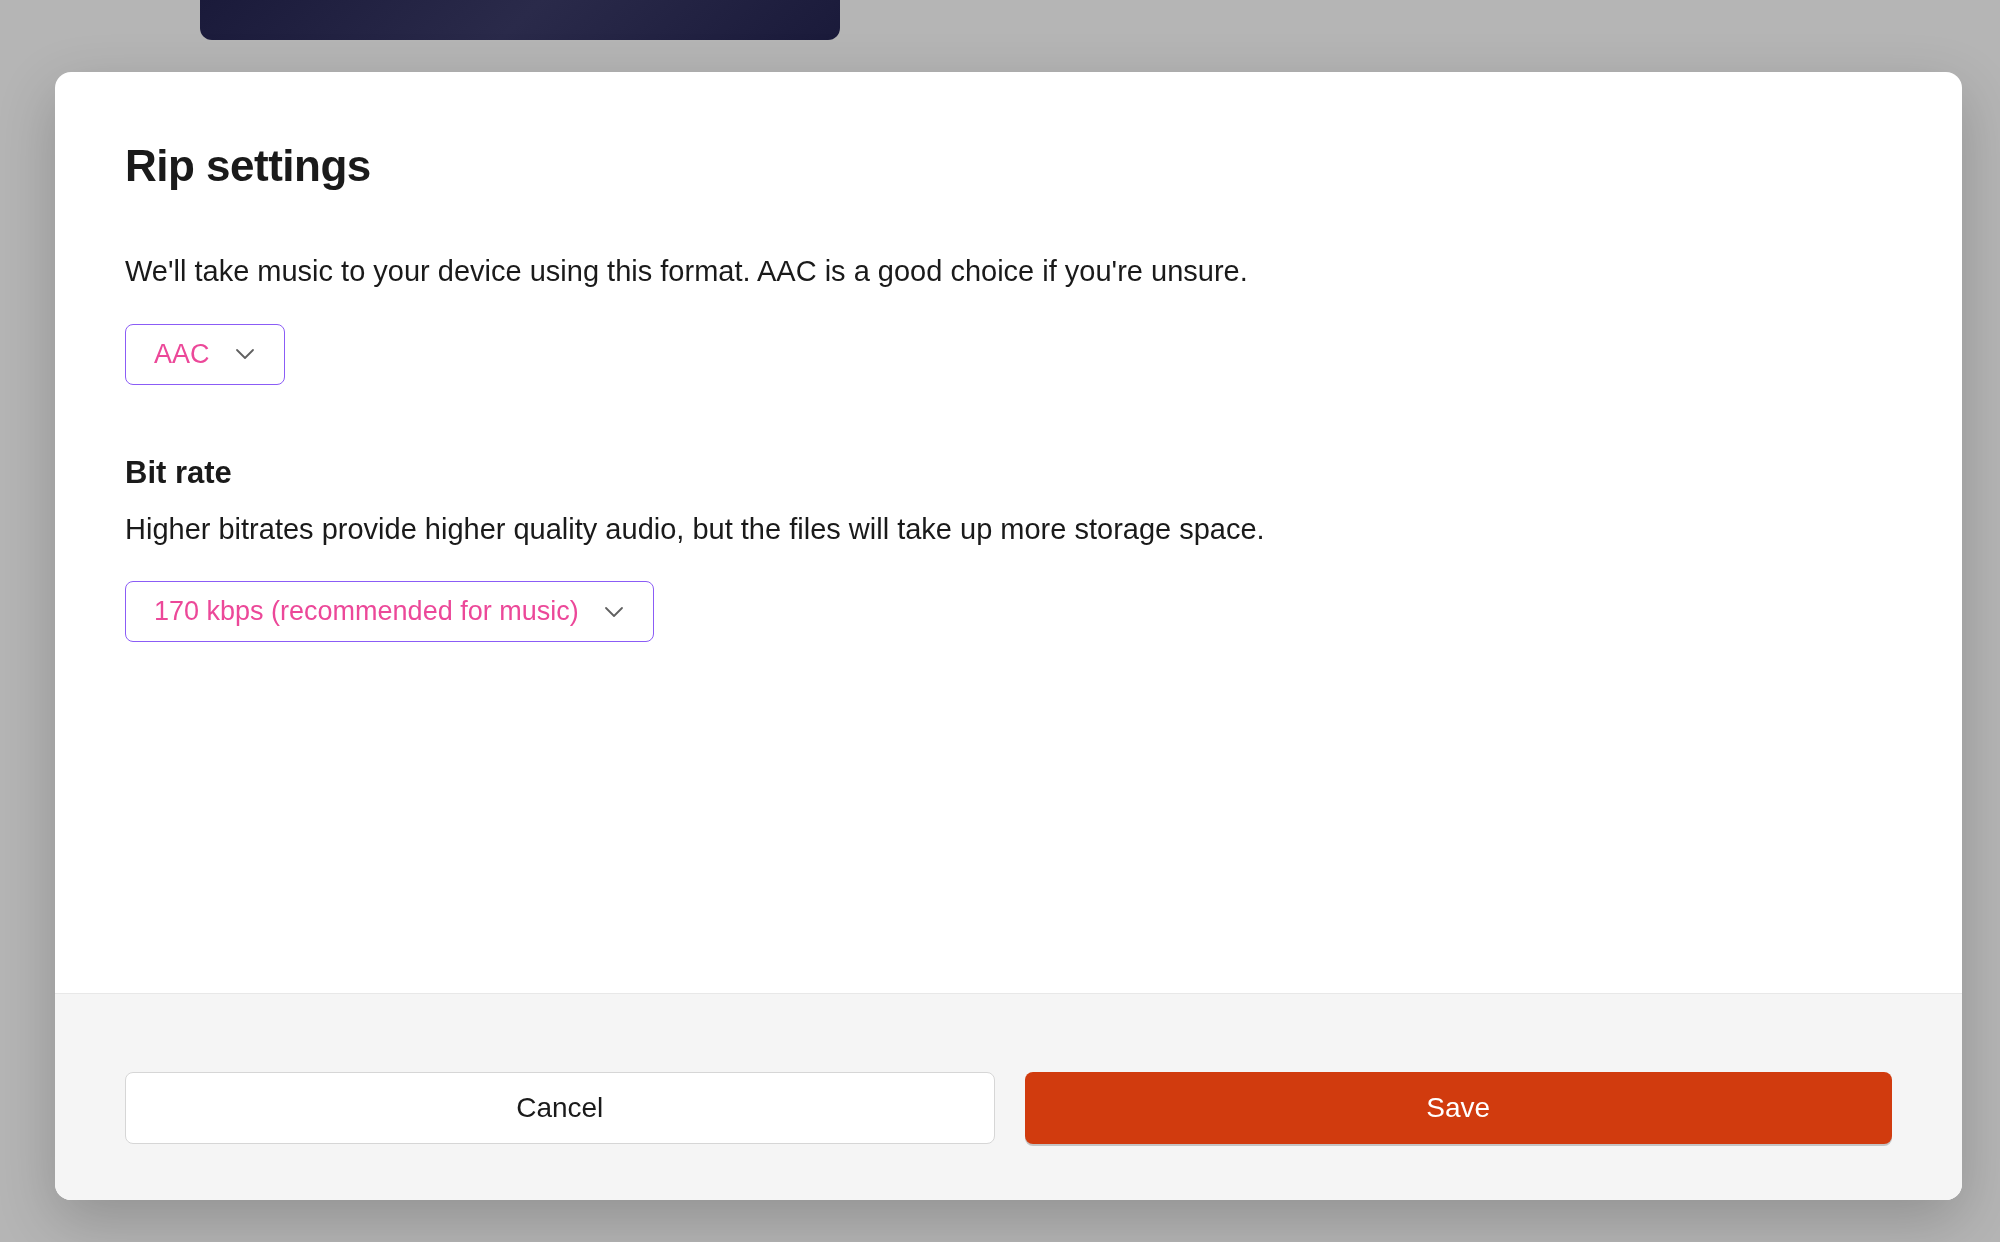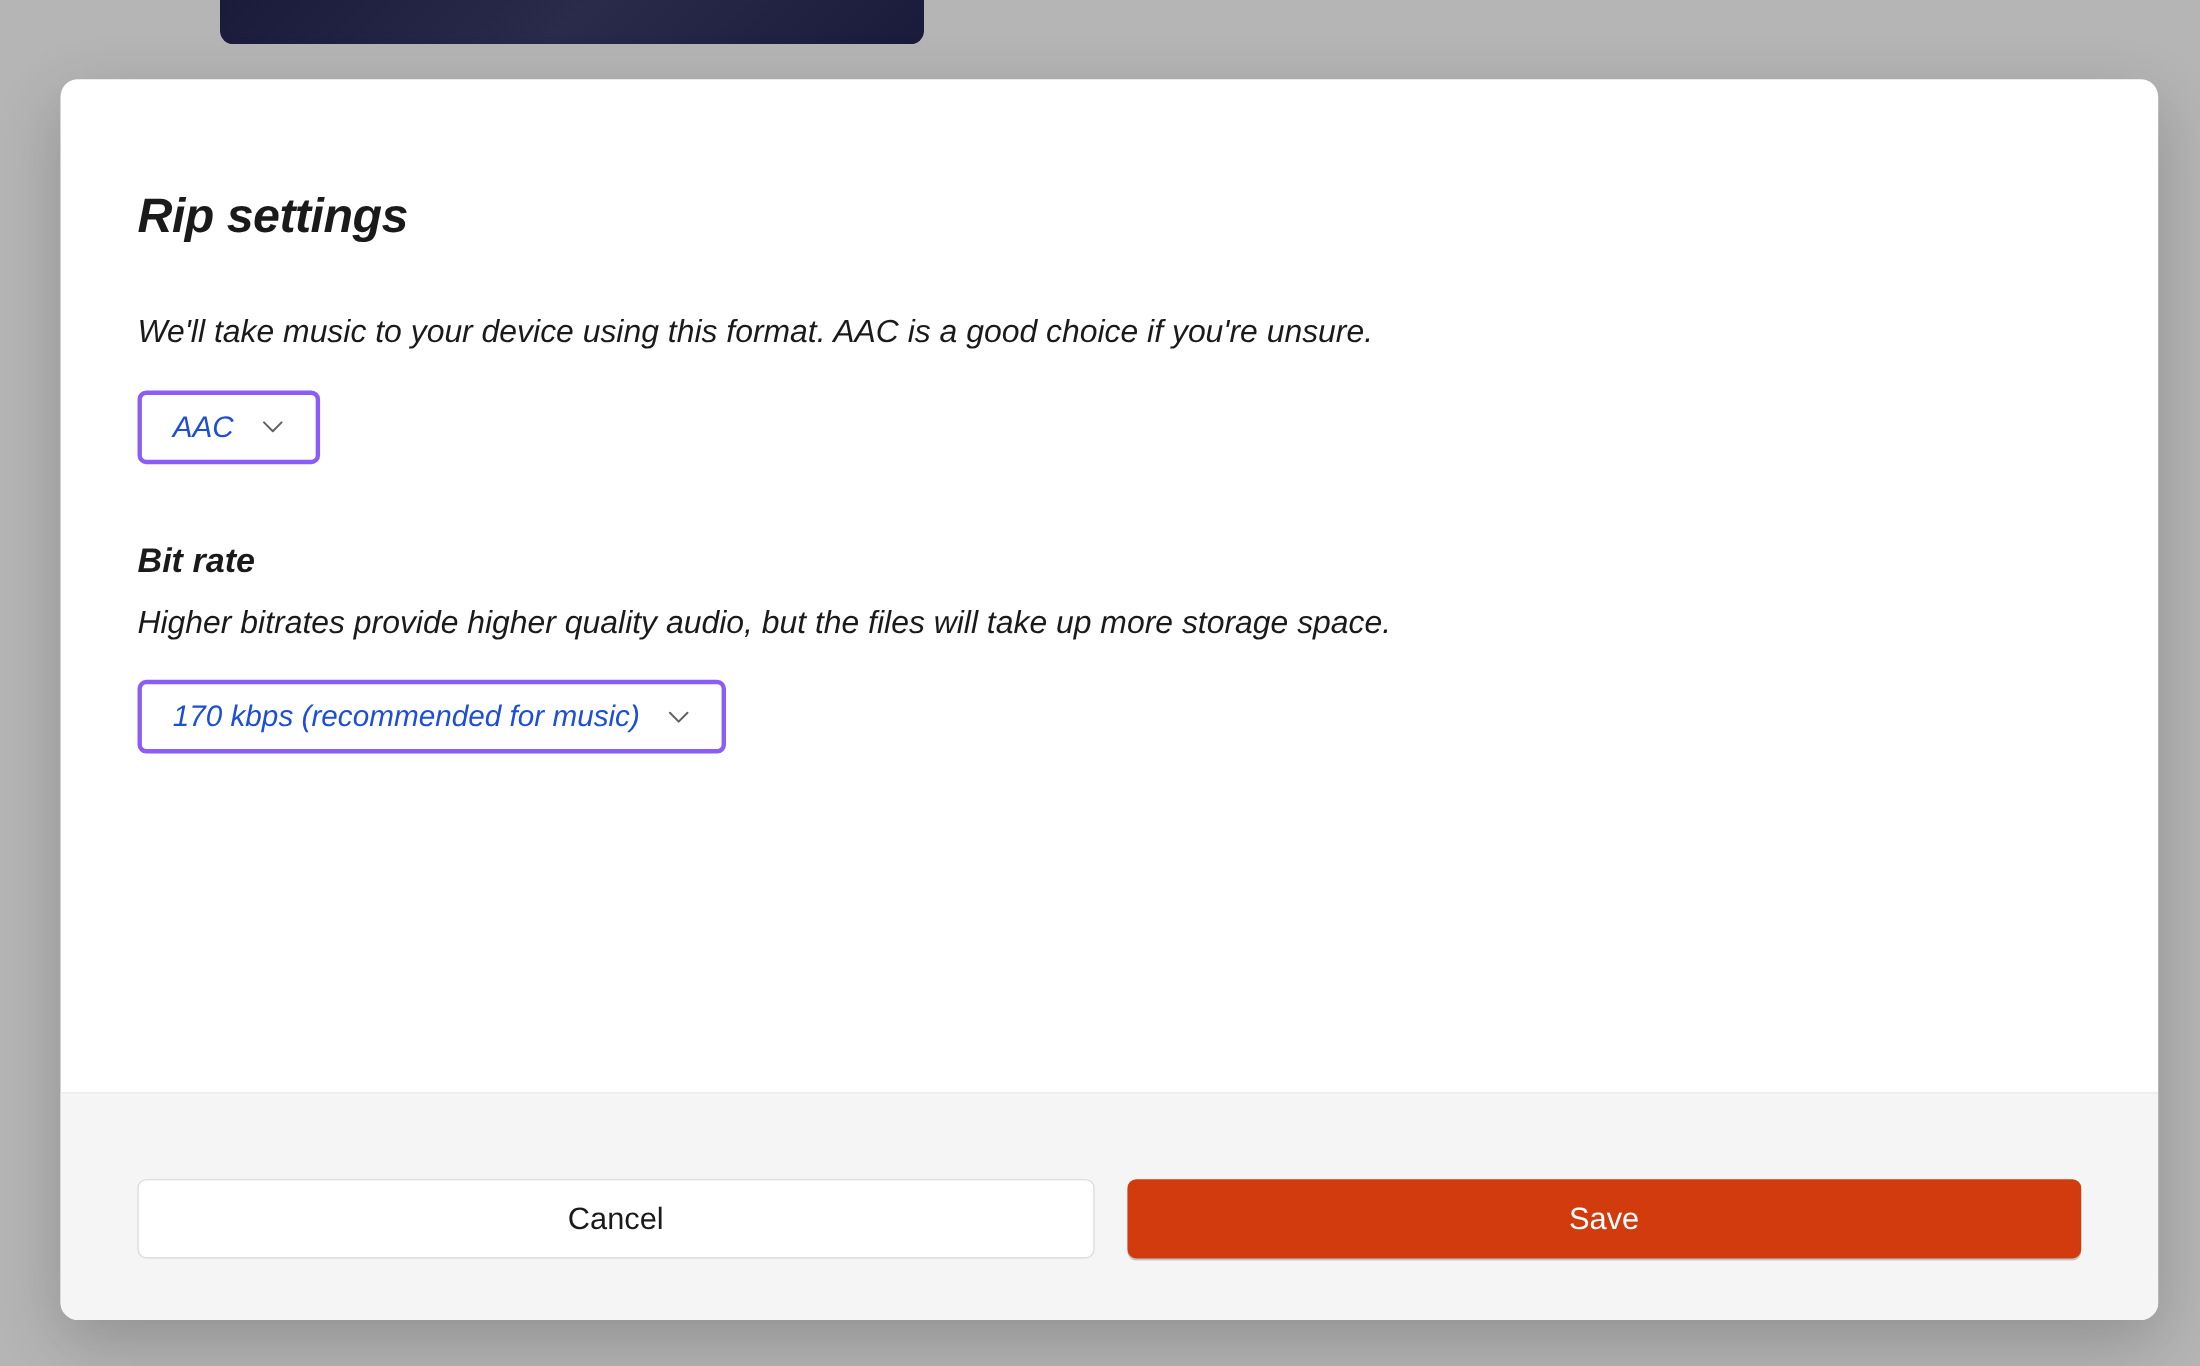--- a/index.html
+++ b/index.html
@@ -31,23 +31,22 @@
       right: 38px;
       bottom: 42px;
       background: #fff;
       border-radius: 16px;
       box-shadow: 0 20px 60px rgba(0,0,0,0.2);
       display: flex;
       flex-direction: column;
       overflow: hidden;
     }
     .dialog-content {
-      padding: 100px 70px 40px 70px;
+      padding: 69px 70px 40px 70px;
       flex: 1;
-      font-style: italic;
     }
     .dialog-title {
       font-size: 44px;
       font-weight: 600;
       color: #1a1a1a;
       margin-bottom: 60px;
       letter-spacing: -0.5px;
     }
     .section {
       margin-bottom: 70px;
@@ -63,26 +62,26 @@
       font-weight: 400;
       color: #1a1a1a;
       margin-bottom: 32px;
       line-height: 1.4;
     }
     .dropdown {
       display: inline-flex;
       align-items: center;
       gap: 24px;
       padding: 14px 28px;
-      border: 4px solid #8b5cf6;
+      border: 1px solid #8b5cf6;
       border-radius: 8px;
       background: #fff;
       cursor: pointer;
       font-size: 27px;
-      color: #1d4ed8;
+      color: #ec4899;
       min-height: 56px;
     }
     .dropdown .chevron {
       width: 22px;
       height: 22px;
       display: flex;
       align-items: center;
       justify-content: center;
     }
     .dropdown .chevron svg {

